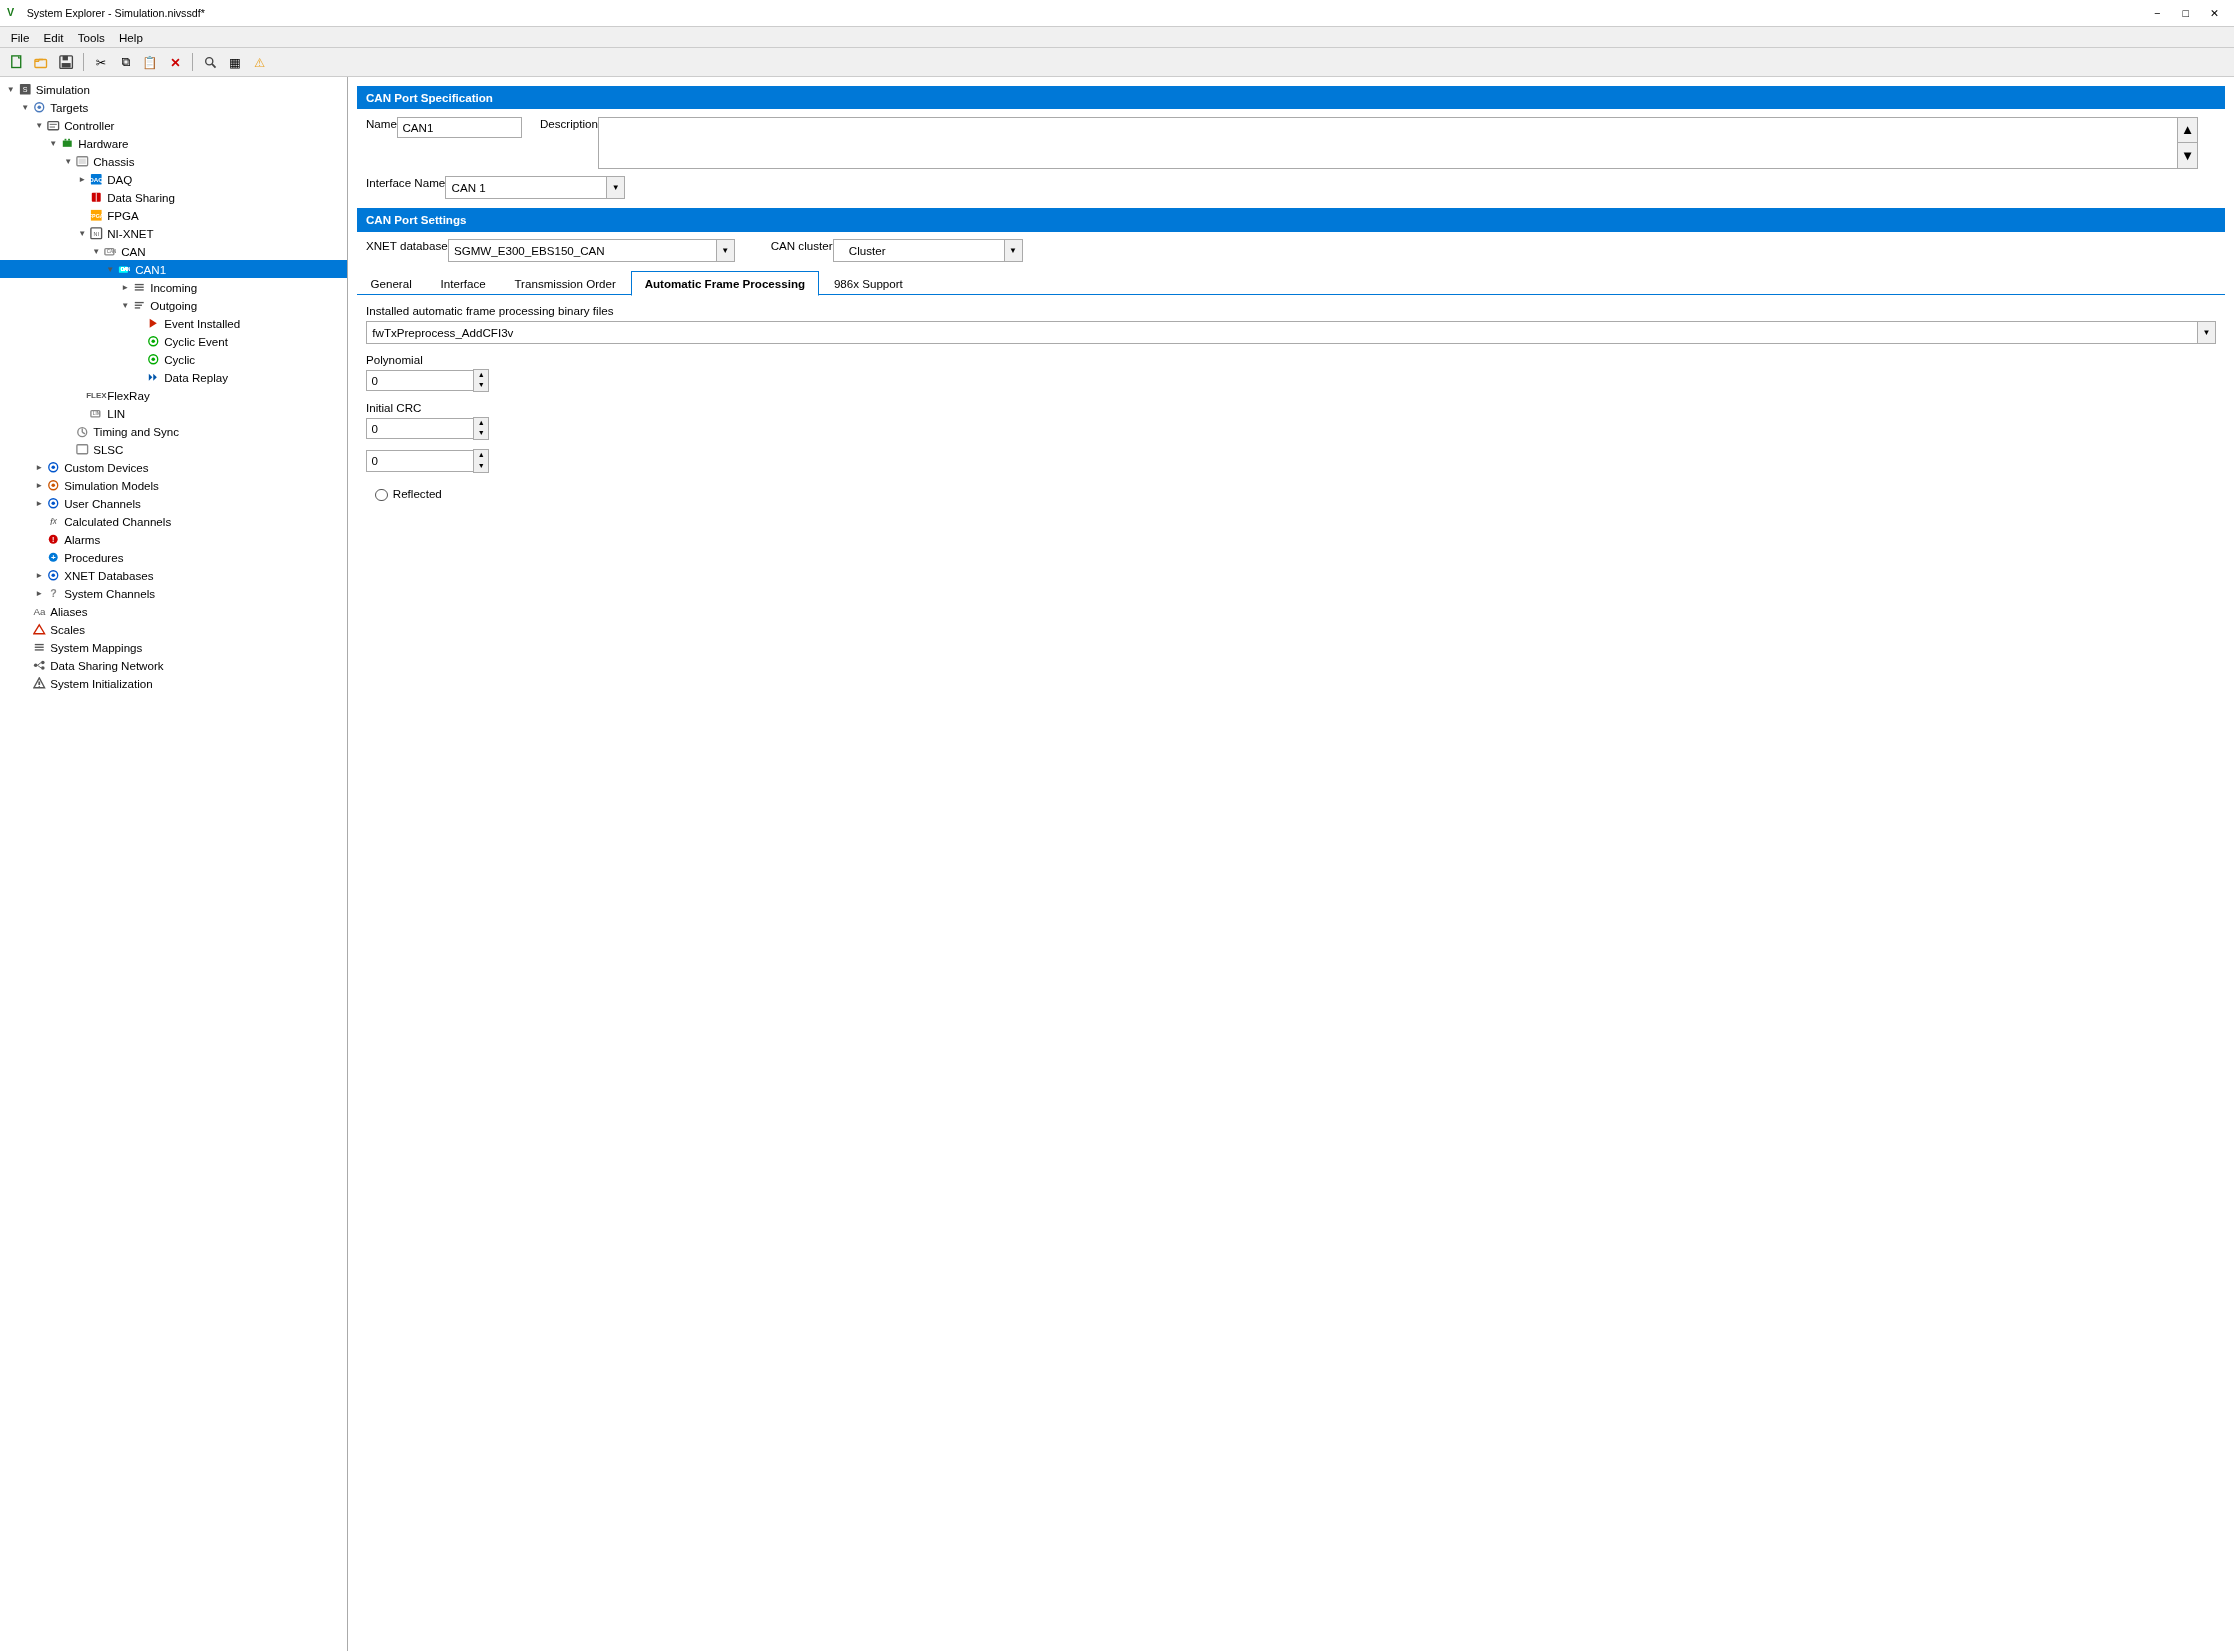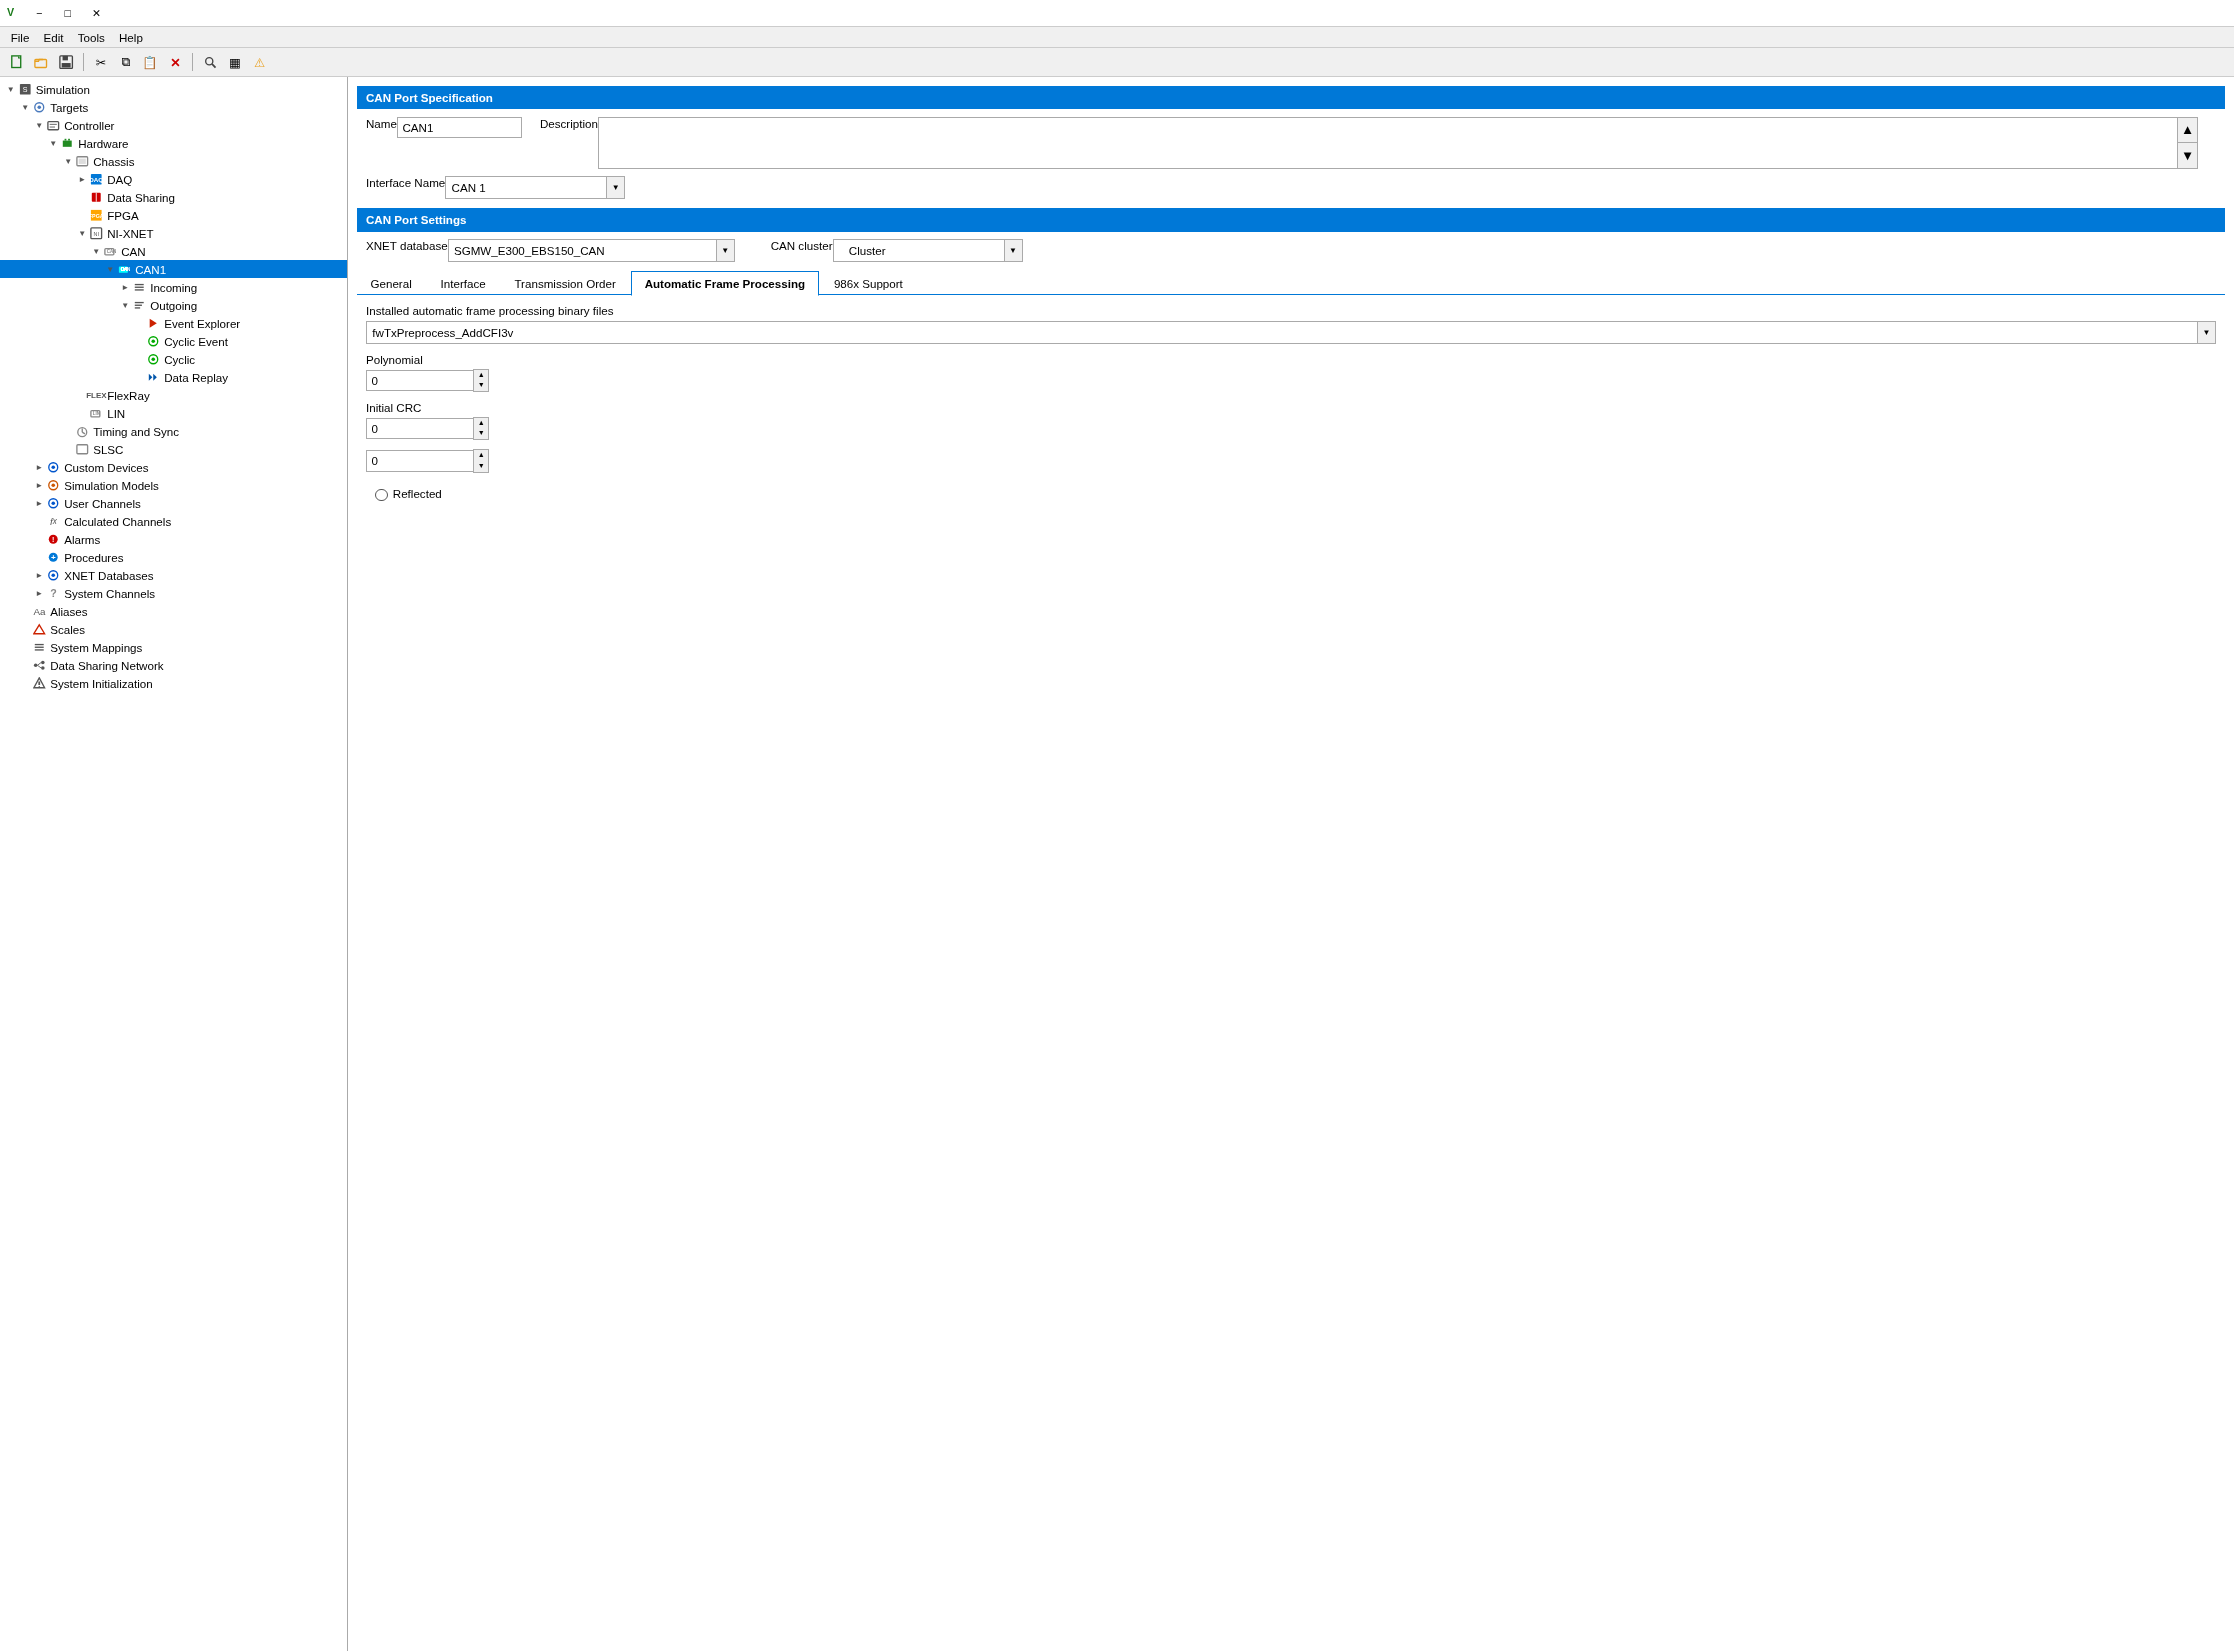--- a/index.html
+++ b/index.html
@@ -256,20 +256,21 @@
     .icon-sim { color: #4a4a4a; }
     .icon-hardware { color: #228B22; }
 
     .content-section { margin-bottom: 9px; }
   </style>
 </head>
 <body>
 
 <div class="title-bar">
   <span class="title-bar-icon" style="font-weight:bold;color:#1a7a1a;font-size:10.7px;">V</span>
+  <span class="title-bar-title">System Explorer - Simulation.nivssdf*</span>
   <div class="title-bar-controls">
     <button class="title-bar-btn">−</button>
     <button class="title-bar-btn">□</button>
     <button class="title-bar-btn close">✕</button>
   </div>
 </div>
 
 <div class="menu-bar">
   <span class="menu-item">File</span>
   <span class="menu-item">Edit</span>
@@ -464,21 +465,21 @@
       <span class="tree-label">Outgoing</span>
     </div>
 
     <div class="tree-item indent-9 indent-8" style="padding-left:132px;">
       <span class="tree-expander">&nbsp;</span>
       <span class="tree-icon">
         <svg width="12.5" height="12.5" viewBox="0 0 14 14">
             <polygon points="3,2 11,7 3,12" fill="#cc2200"></polygon>
           </svg>
       </span>
-      <span class="tree-label">Event Explorer</span>
+      <span class="tree-label">Event Installed</span>
     </div>
 
     <div class="tree-item" style="padding-left:132px;">
       <span class="tree-expander">&nbsp;</span>
       <span class="tree-icon">
         <svg width="12.5" height="12.5" viewBox="0 0 14 14">
             <circle cx="7" cy="7" r="5" fill="none" stroke="#00aa00" stroke-width="1.5"></circle>
             <circle cx="7" cy="7" r="2" fill="#00aa00"></circle>
           </svg>
       </span>

